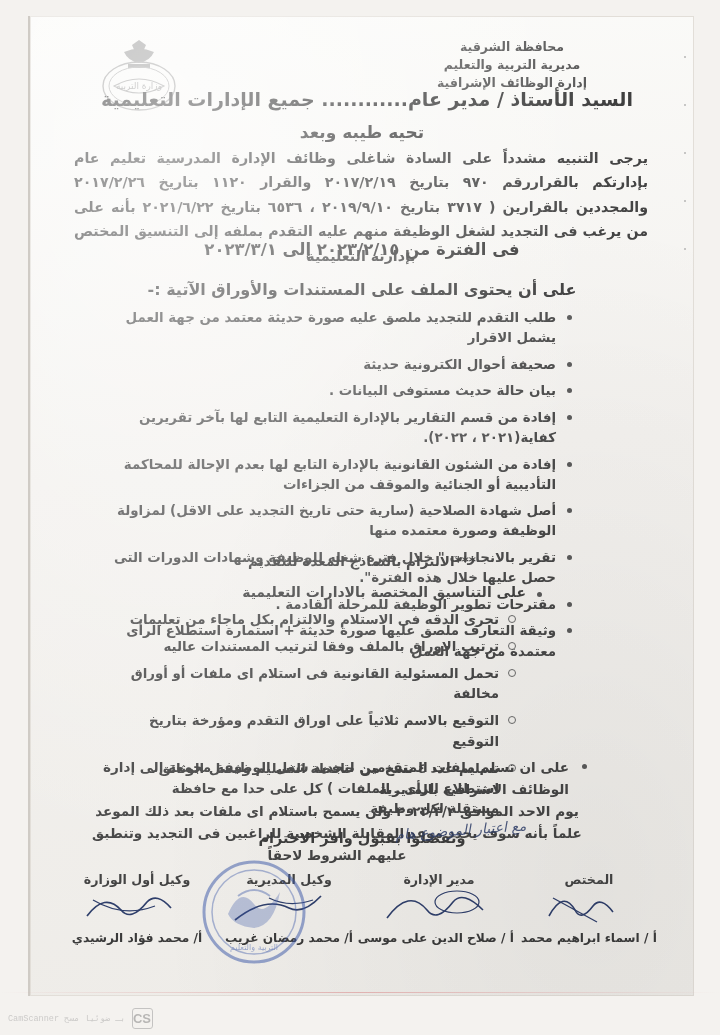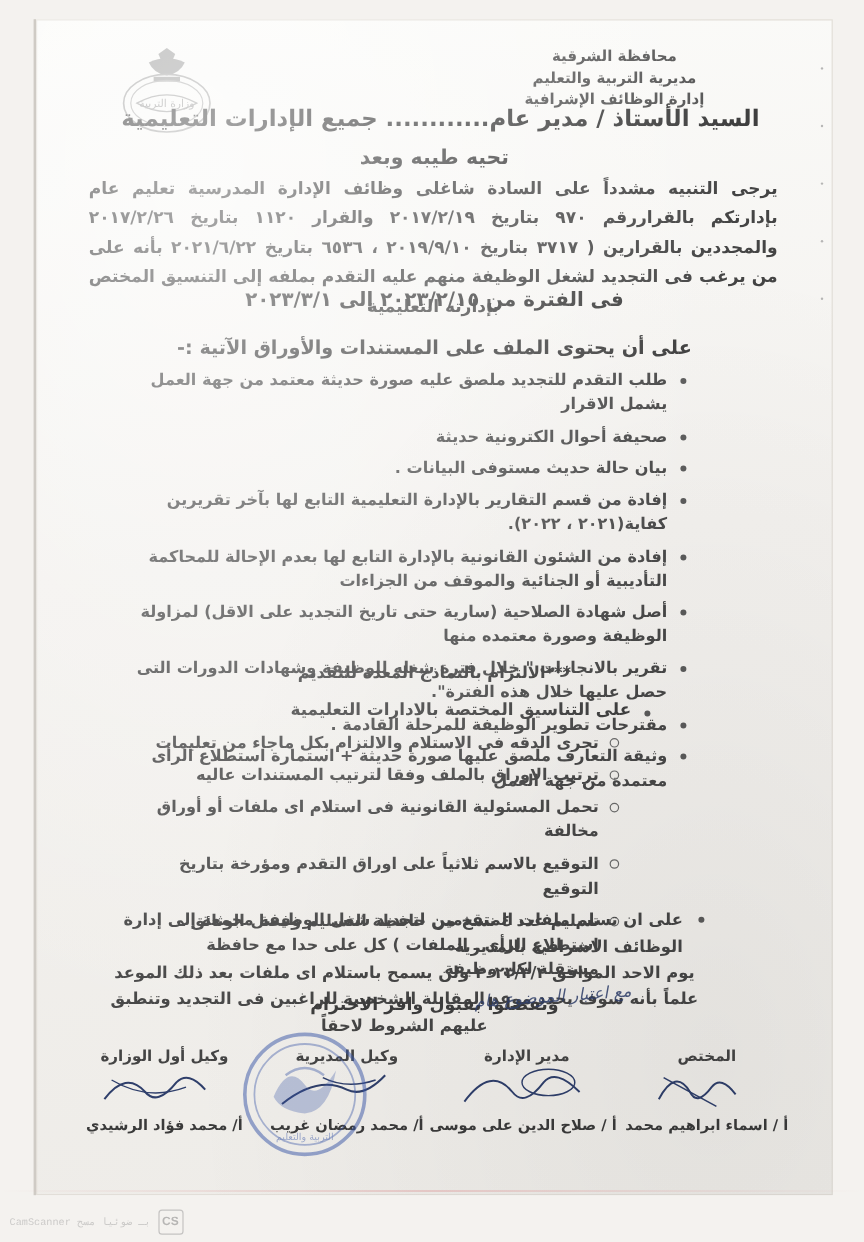--- a/index.html
+++ b/index.html
@@ -149,21 +149,21 @@
   }
   .stamp svg{width:100%;height:100%;}
   
   .cam{
     position:absolute;bottom:6px;left:8px;display:flex;align-items:center;gap:6px;
     opacity:.45;
   }
   .cam .cs-box{
     width:19px;height:19px;border:1.6px solid #8c8c8c;border-radius:3px;
     display:flex;align-items:center;justify-content:center;
-    font-size:10px;font-weight:bold;color:#6f6f6f;font-family:"Liberation Sans",sans-serif;
+    font-size:13px;font-weight:bold;color:#6f6f6f;font-family:"Liberation Sans",sans-serif;
   }
   .cam .cs-txt{font-size:8.5px;color:#9a9a9a;font-family:Liberation Mono, monospace;direction:ltr;}
   .cam-line{
     position:absolute;bottom:42px;left:0;right:0;height:1px;
     background:linear-gradient(90deg,rgba(226,170,170,.0),rgba(222,160,160,.75),rgba(226,170,170,.0));
   }
   .edge-dots{
     position:absolute;top:40px;right:8px;width:6px;height:260px;
   }
   .edge-dots i{

